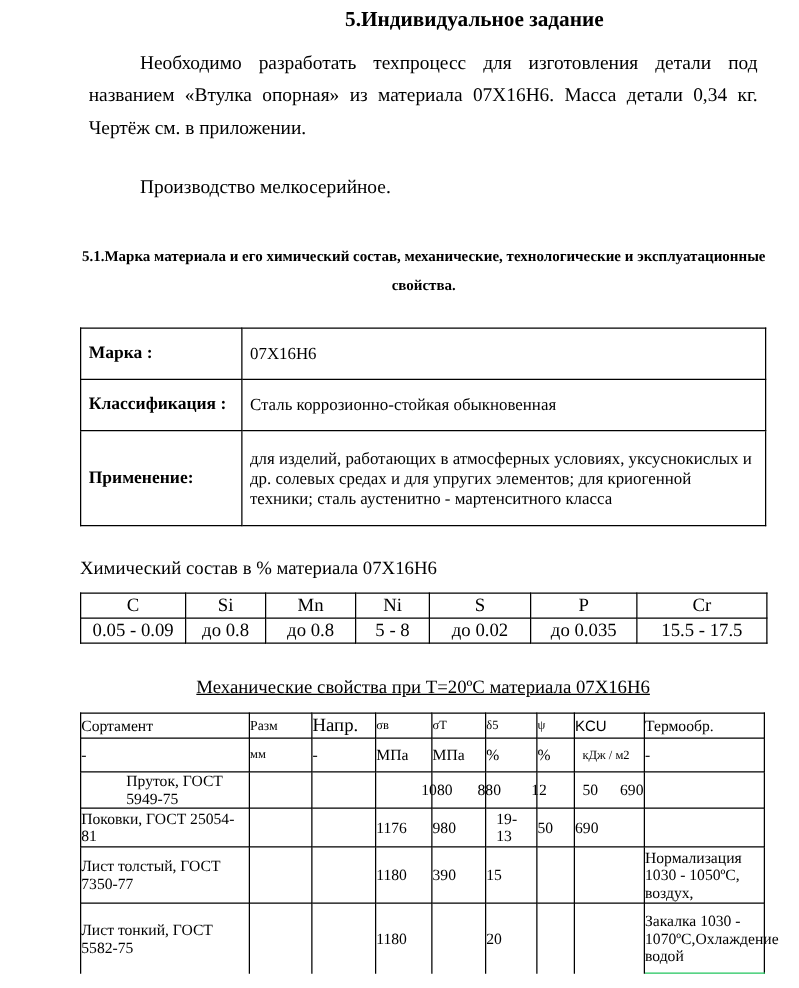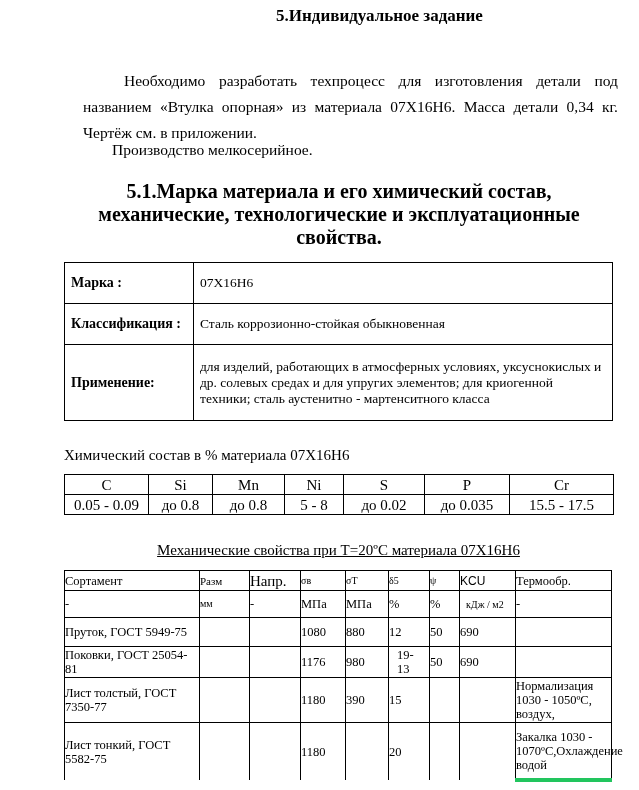--- a/index.html
+++ b/index.html
@@ -1,38 +1,38 @@
 <!DOCTYPE html>
 <html><head>
 <meta charset="utf-8">
 <style>
   html, body { margin:0; padding:0; background:#fff; }
   body { width:639px; height:790px; position:relative; overflow:hidden;
          font-family:"Liberation Serif", serif; color:#000; }
   .abs { position:absolute; }
   .title { left:0; width:639px; top:6px; text-align:center; font-weight:bold; font-size:17px; padding-left:120px; box-sizing:border-box; }
   .para { left:71px; width:535px; font-size:15.5px; line-height:26px; text-align:justify; }
-  .p1 { top:68px; text-indent:41px; text-align-last:left;margin-left:12px; }
+  .p1 { top:38px; text-indent:41px; text-align-last:left; }
   .p2 { top:137px; text-indent:41px; }
-  .sub { left:64px; width:550px; top:180px; text-align:center; font-weight:bold; font-size:20px; line-height:23px; }
+  .sub { left:64px; width:550px; top:194px; text-align:center; font-weight:bold; font-size:12px; line-height:23px; }
   table { border-collapse:collapse; position:absolute; }
   td, th { border:1px solid #000; padding:0; }
   .mat { left:64px; top:262px; width:549px; font-size:13.5px; }
   .mat td { padding:12px 6px; vertical-align:middle; }
   .mat td.lbl { width:116px; font-weight:bold; font-size:14px; }
   .chem-cap { left:64px; width:549px; top:447px; font-size:15px; }
   .chem { left:64px; top:474px; width:549px; font-size:15px; text-align:center; table-layout:fixed; }
   .chem td { height:19px; line-height:18px; }
   .mech-cap { left:64px; width:549px; top:542px; text-align:center; font-size:15px;text-decoration:underline; }
   .mech { left:64px; top:570px; width:547px; font-size:12.5px; text-align:left; table-layout:fixed; }
   .mech td { vertical-align:middle; line-height:14px; }
   .small { font-size:10px; }
   .mech tr.h1 td { height:19px; }
   .mech tr.h2 td { height:26px; }
-  .mech tr.r1 td { height:28px; }
+  .mech tr.r1 td { height:28px;padding-left:36px; }
   .mech tr.r2 td { height:30px; }
   .mech tr.r3 td { height:44px; }
   .mech tr.r4 td { height:55px; }
   .mech .open td { border-bottom:none; }
 </style>
 </head>
 <body>
 
 <div class="abs title">5.Индивидуальное задание</div>
 
@@ -162,16 +162,16 @@
   </tr>
   <tr class="r4 open">
     <td>Лист тонкий, ГОСТ 5582-75</td>
     <td></td>
     <td></td>
     <td>1180</td>
     <td></td>
     <td>20</td>
     <td></td>
     <td></td>
-    <td style="border-bottom:4px solid #22c55e">Закалка 1030 - 1070ºС,Охлаждение водой</td>
+    <td style="border-bottom:1px solid #22c55e">Закалка 1030 - 1070ºС,Охлаждение водой</td>
   </tr>
 </tbody>
   </table>
 
 </body></html>

